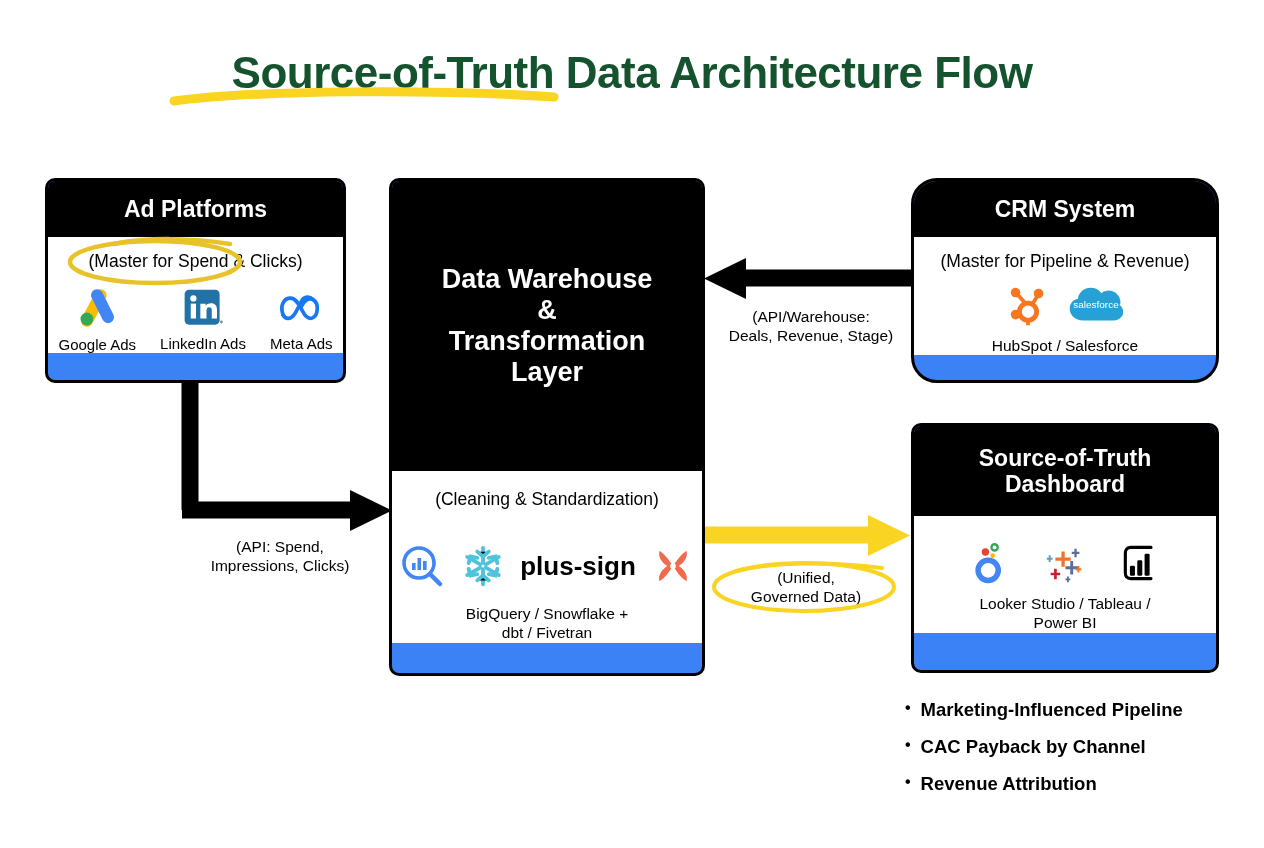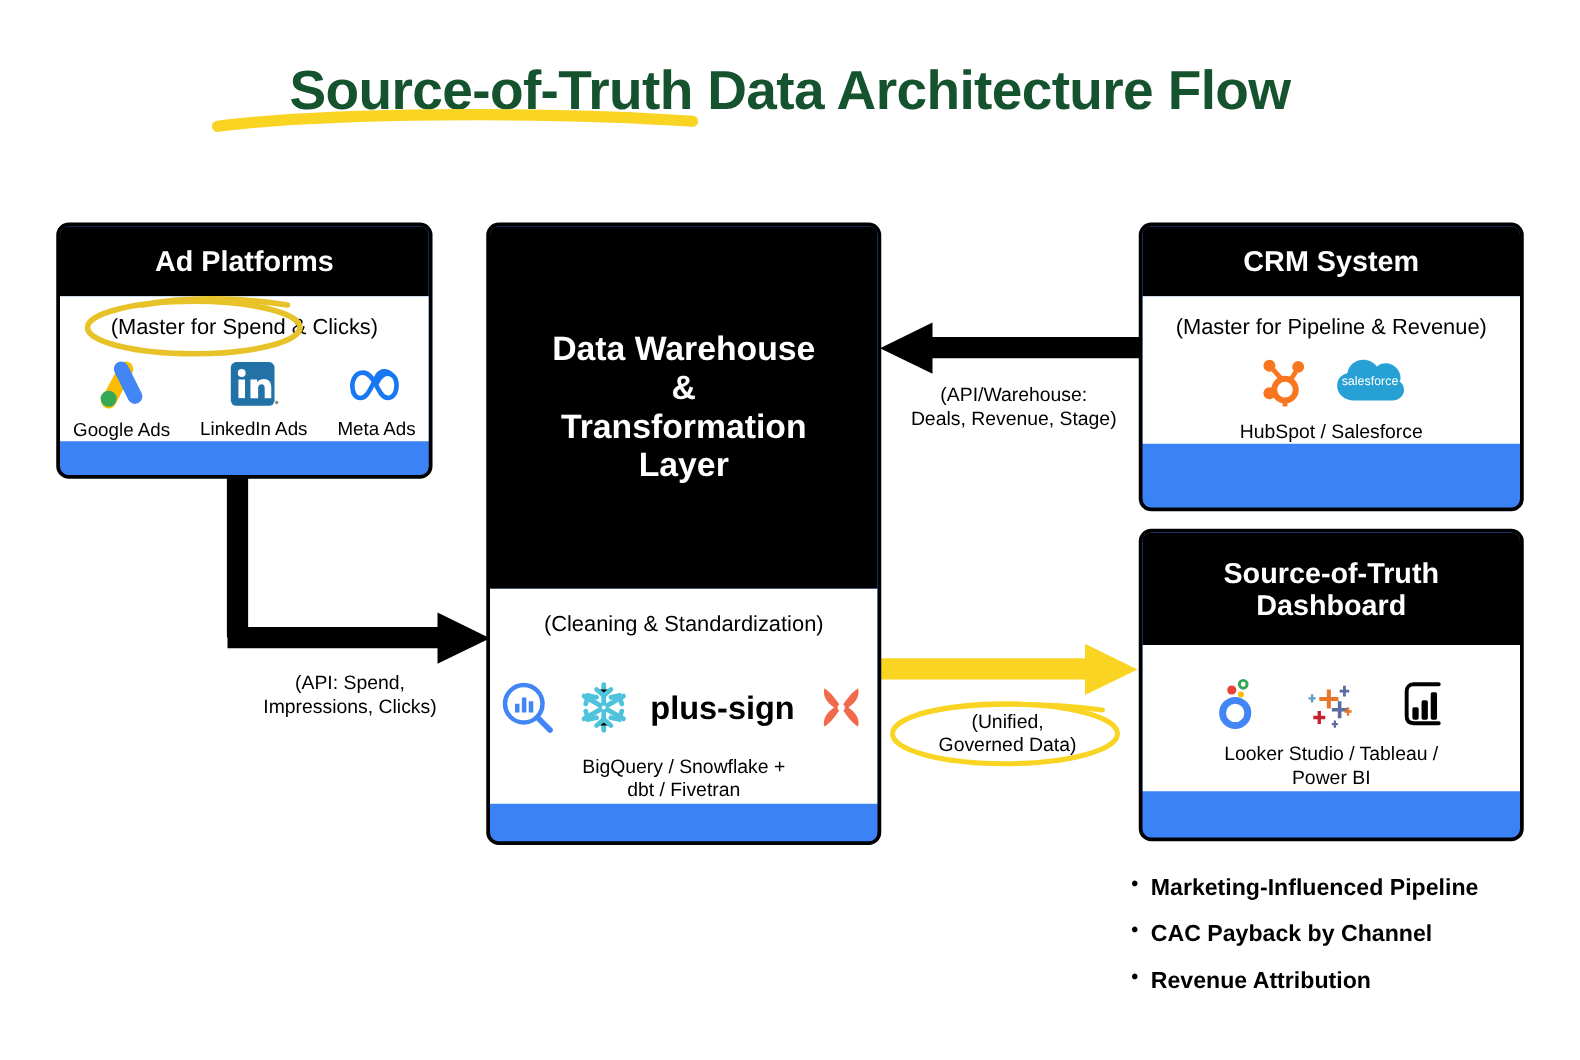--- a/index.html
+++ b/index.html
@@ -54,21 +54,21 @@
   }
   .caption-line {
     font-size: 15.5px; color: #000; text-align: center; line-height: 1.25; margin-top: 8px;
   }
 
   
   #box-ad        { left: 45px;  top: 178px; width: 301px; height: 205px; }
   #box-ad .box-header { height: 56px; font-size: 23px; }
   #box-warehouse { left: 389px; top: 178px; width: 316px; height: 498px; }
   #box-warehouse .box-header { height: 290px; font-size: 27px; padding: 0 12px; }
-  #box-crm       { left: 911px; top: 178px; width: 308px; height: 231px; }
+  #box-crm       { left: 911px; top: 178px; width: 308px; height: 205px; border-radius: 26px; }
   #box-crm .box-header { height: 56px; font-size: 23px; }
   #box-dash      { left: 911px; top: 423px; width: 308px; height: 250px; }
   #box-dash .box-header { height: 90px; font-size: 23px; }
 
   
   .conn { position: absolute; }
   .arrow-label {
     position: absolute; font-size: 15.5px; color: #000; text-align: center;
     line-height: 1.25; white-space: nowrap;
   }

